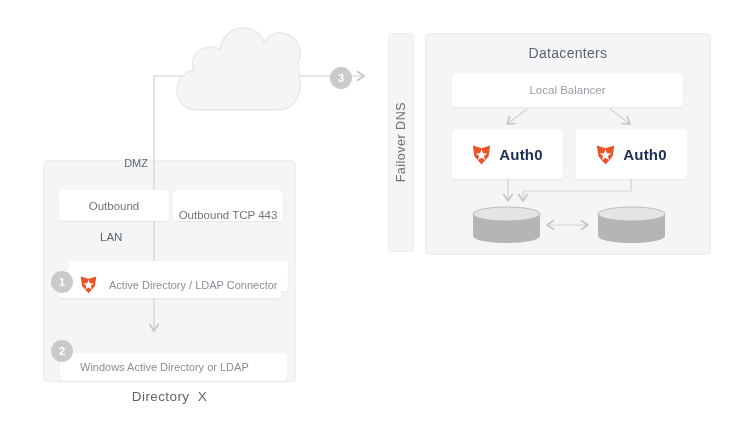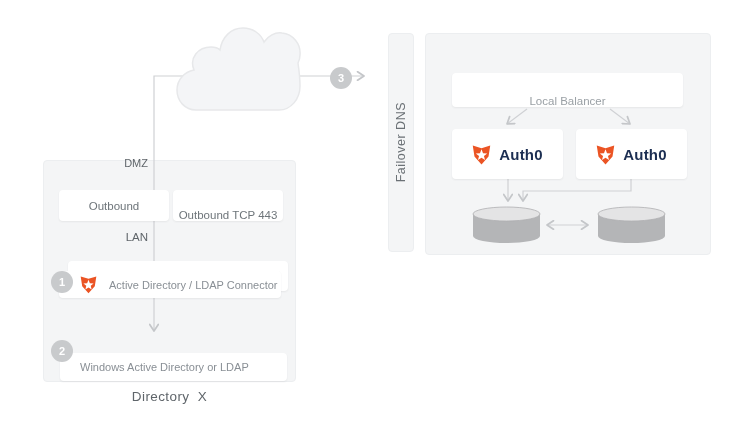--- a/index.html
+++ b/index.html
@@ -7,21 +7,21 @@
          font-family:"Liberation Sans",sans-serif;}
   
   .container{position:absolute;background:#f4f5f6;border:1px solid #eceef0;border-radius:4px;z-index:1;box-sizing:border-box;}
   svg.wires{position:absolute;left:0;top:0;z-index:2;}
   .card{position:absolute;background:#ffffff;border-radius:4px;z-index:3;box-sizing:border-box;
         box-shadow:0 1px 2px rgba(40,45,50,0.07);display:flex;align-items:center;justify-content:center;}
   .label{position:absolute;z-index:3;color:#5f656a;}
   
   #enterprise-box{left:43px;top:160px;width:253px;height:222px;}
   #dmz-label{left:100px;top:157px;width:48px;text-align:right;font-size:11px;}
-  #lan-label{left:100px;top:231px;width:48px;text-align:right;font-size:11.5px;}
+  #lan-label{left:100px;top:231px;width:48px;font-size:11.5px;}
   #firewall-box{left:59px;top:190px;width:110px;height:31px;font-size:11.5px;color:#6e757a;}
   #outbound-box{left:173px;top:190px;width:110px;height:31px;font-size:11.5px;color:#6e757a;align-items:flex-end;}
   #connector-back{left:68px;top:261px;width:220px;height:30px;}
   #connector-front{left:59px;top:271px;width:222px;height:27px;justify-content:flex-start;
                    padding-left:21px;gap:12px;font-size:11px;color:#898f95;}
   #windows-box{left:60px;top:337px;width:227px;height:28px;justify-content:flex-start;
                padding-left:20px;gap:10px;font-size:11px;color:#898f95;margin-top:16px;}
   #enterprise-label{left:43px;top:389px;width:253px;text-align:center;font-size:13.5px;
                     letter-spacing:0.4px;white-space:pre;}
   
@@ -29,21 +29,21 @@
          color:#ffffff;font-size:11px;font-weight:bold;display:flex;align-items:center;justify-content:center;}
   #step1-badge{left:51px;top:271px;}
   #step2-badge{left:51px;top:340px;}
   #step3-badge{left:330px;top:67px;}
   
   #failover-bar{left:388px;top:33px;width:26px;height:219px;display:flex;align-items:center;justify-content:center;}
   #failover-text{writing-mode:vertical-rl;transform:rotate(180deg);font-size:12.5px;color:#6b7176;
                  letter-spacing:0.5px;white-space:nowrap;}
   #datacenters-box{left:425px;top:33px;width:286px;height:222px;}
   #datacenters-title{left:425px;top:45px;width:286px;text-align:center;font-size:14px;letter-spacing:0.3px;}
-  #balancer-box{left:452px;top:73px;width:231px;height:34px;font-size:11.5px;color:#9aa0a5;align-items:flex-end;}
+  #balancer-box{left:452px;top:73px;width:231px;height:34px;font-size:11.5px;color:#9aa0a5;}
   .auth0-node{gap:8px;font-size:15px;font-weight:bold;color:#1c2e52;letter-spacing:0.2px;}
   #auth0-node-1{left:452px;top:129px;width:111px;height:50px;}
   #auth0-node-2{left:576px;top:129px;width:111px;height:50px;}
   .shield-sm{width:17px;height:19px;flex:0 0 auto;}
   .shield-md{width:19px;height:21px;flex:0 0 auto;}
 </style>
 </head>
 <body>
 
 <div class="stage">
@@ -109,20 +109,21 @@
 
   <div class="card" id="windows-box">
     <span>Windows Active Directory or LDAP</span>
   </div>
   <div class="badge" id="step2-badge">2</div>
 
   <div class="label" id="enterprise-label">Directory  X</div>
 
   <div class="badge" id="step3-badge">3</div>
 
+  <div class="label" id="datacenters-title">Datacenters</div>
   <div class="card" id="balancer-box">
     <span>Local Balancer</span>
   </div>
 
   <div class="card auth0-node" id="auth0-node-1">
     <svg class="shield-md" viewBox="0 0 20 22">
       <path d="M0.8,1.5 L10,4.3 L19.2,1.5 L17.4,13.2 L10,21.4 L2.6,13.2 Z" fill="#eb5424"></path>
       <path d="M10,5.5 L11.6,9.6 L16,9.9 L12.6,12.6 L13.7,16.9 L10,14.5 L6.3,16.9 L7.4,12.6 L4,9.9 L8.4,9.6 Z" fill="#ffffff"></path>
     </svg>
     <span>Auth0</span>

